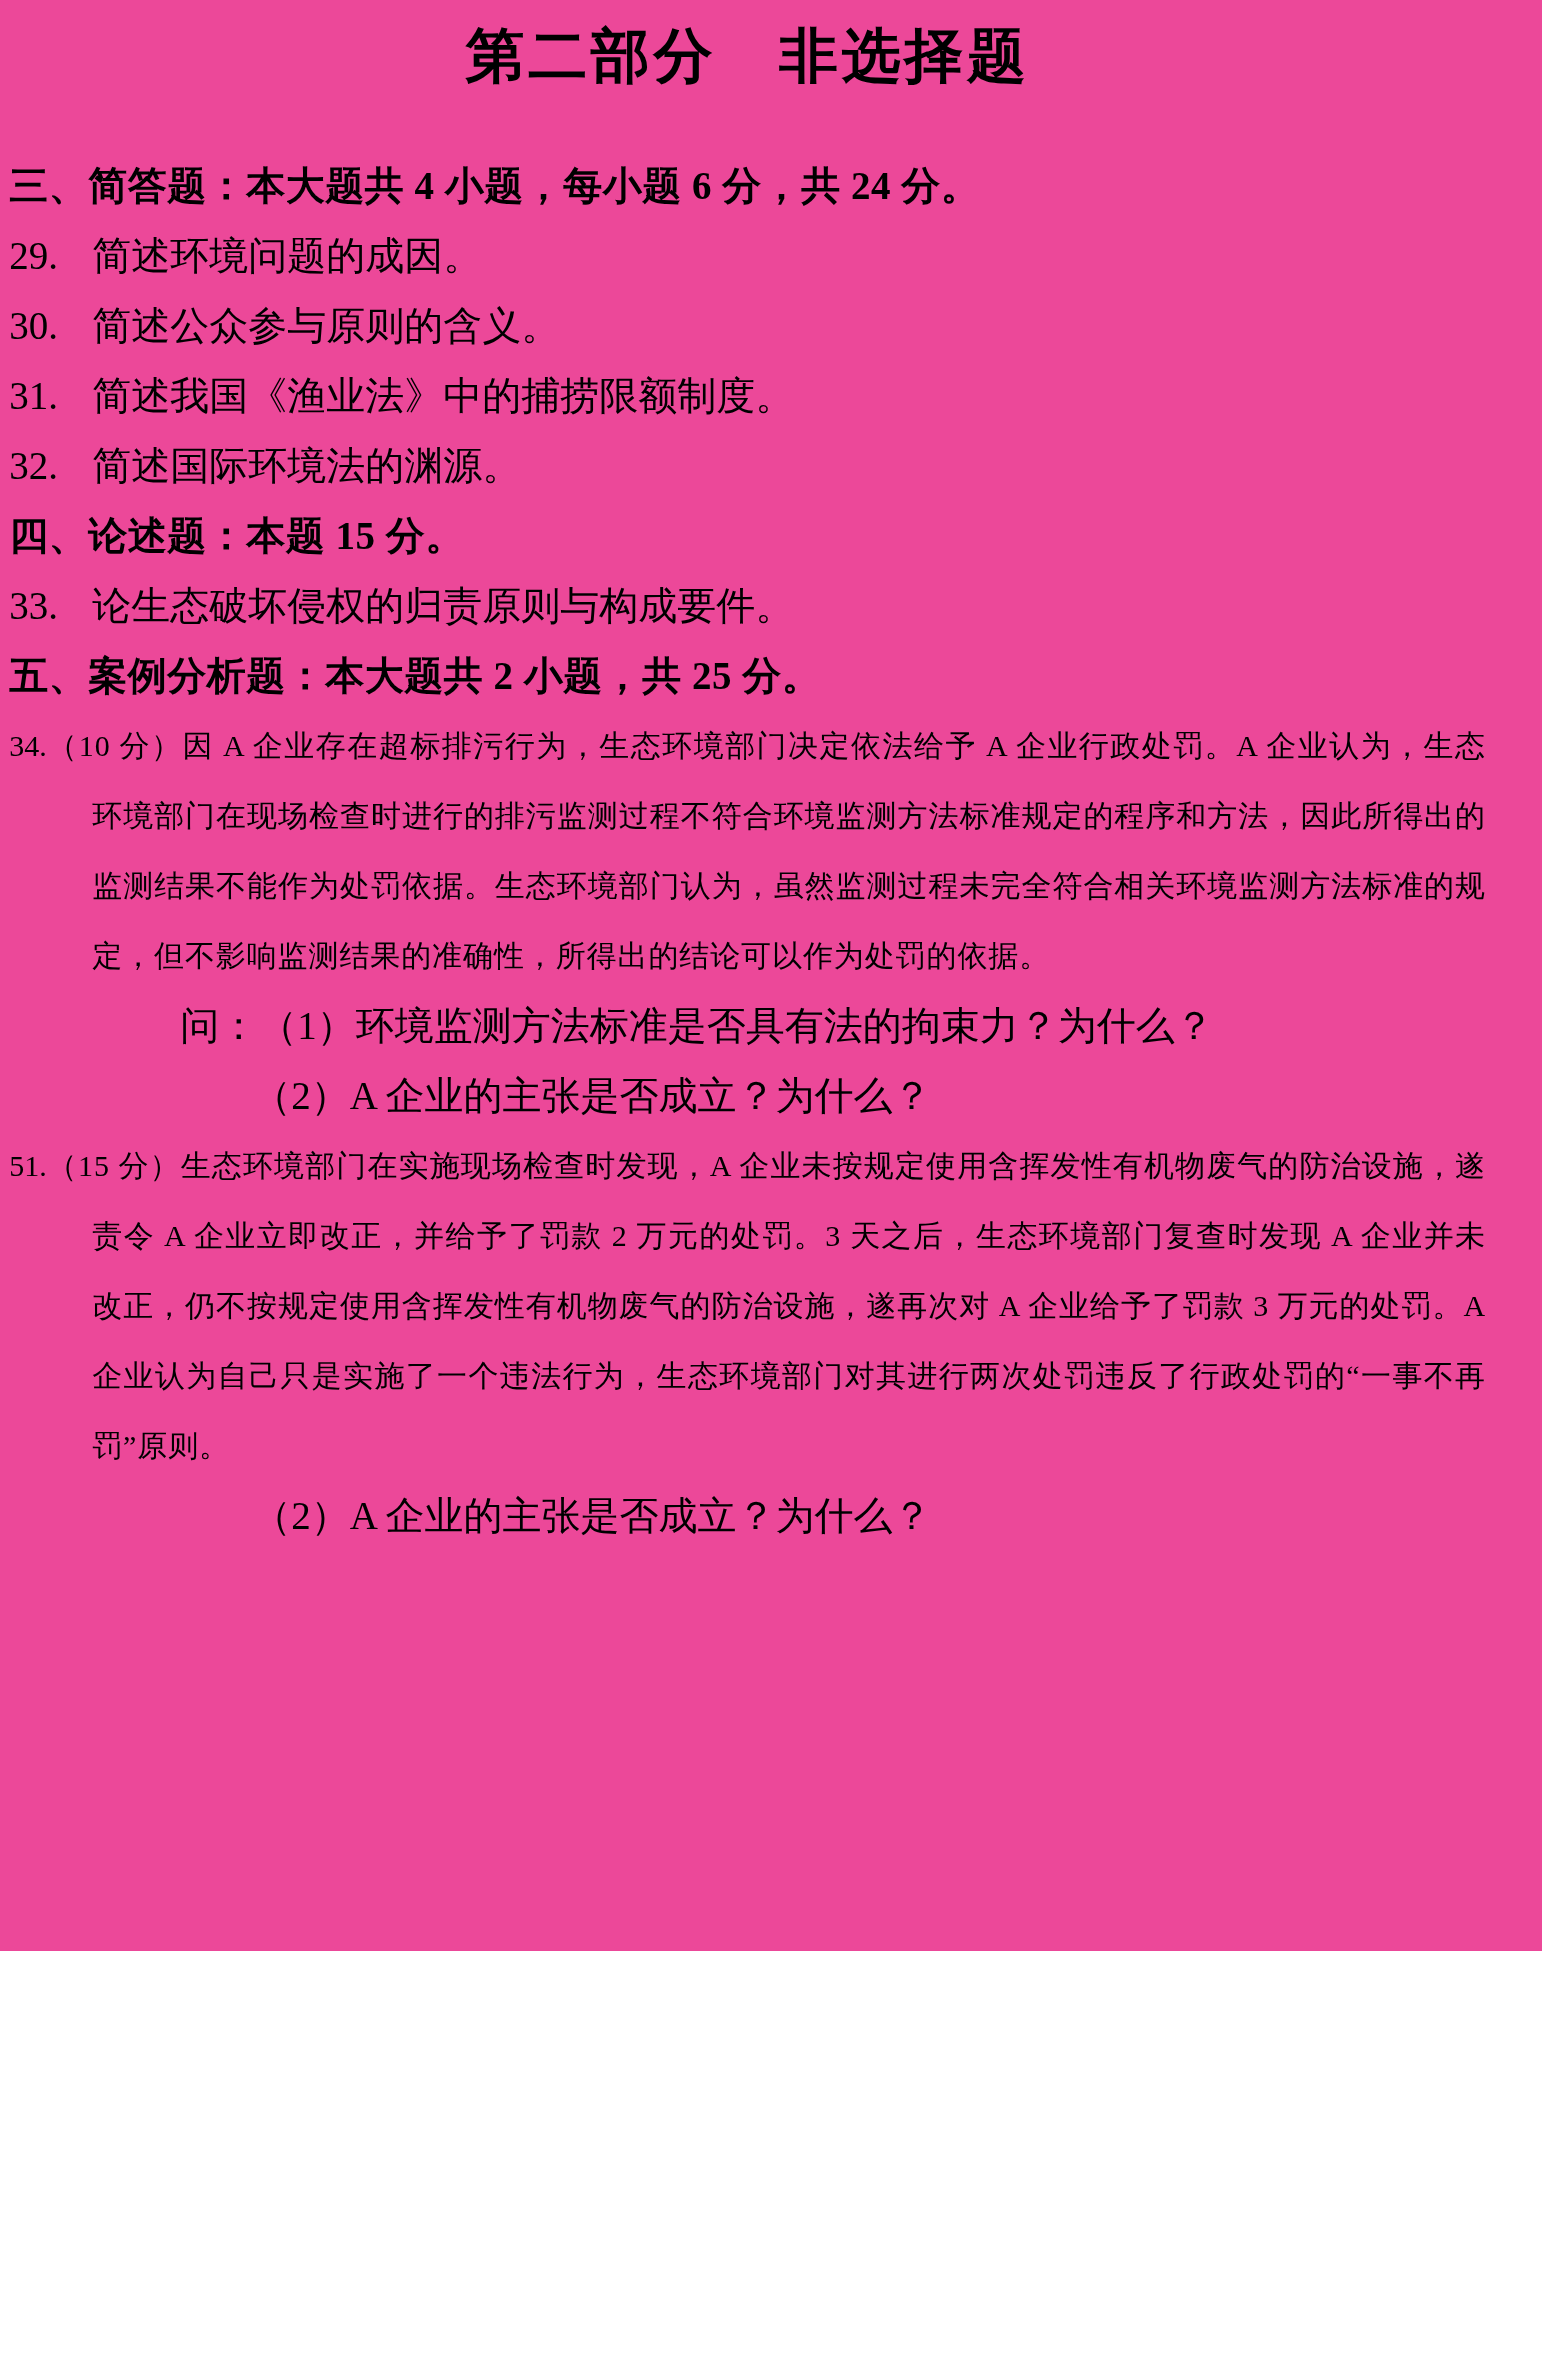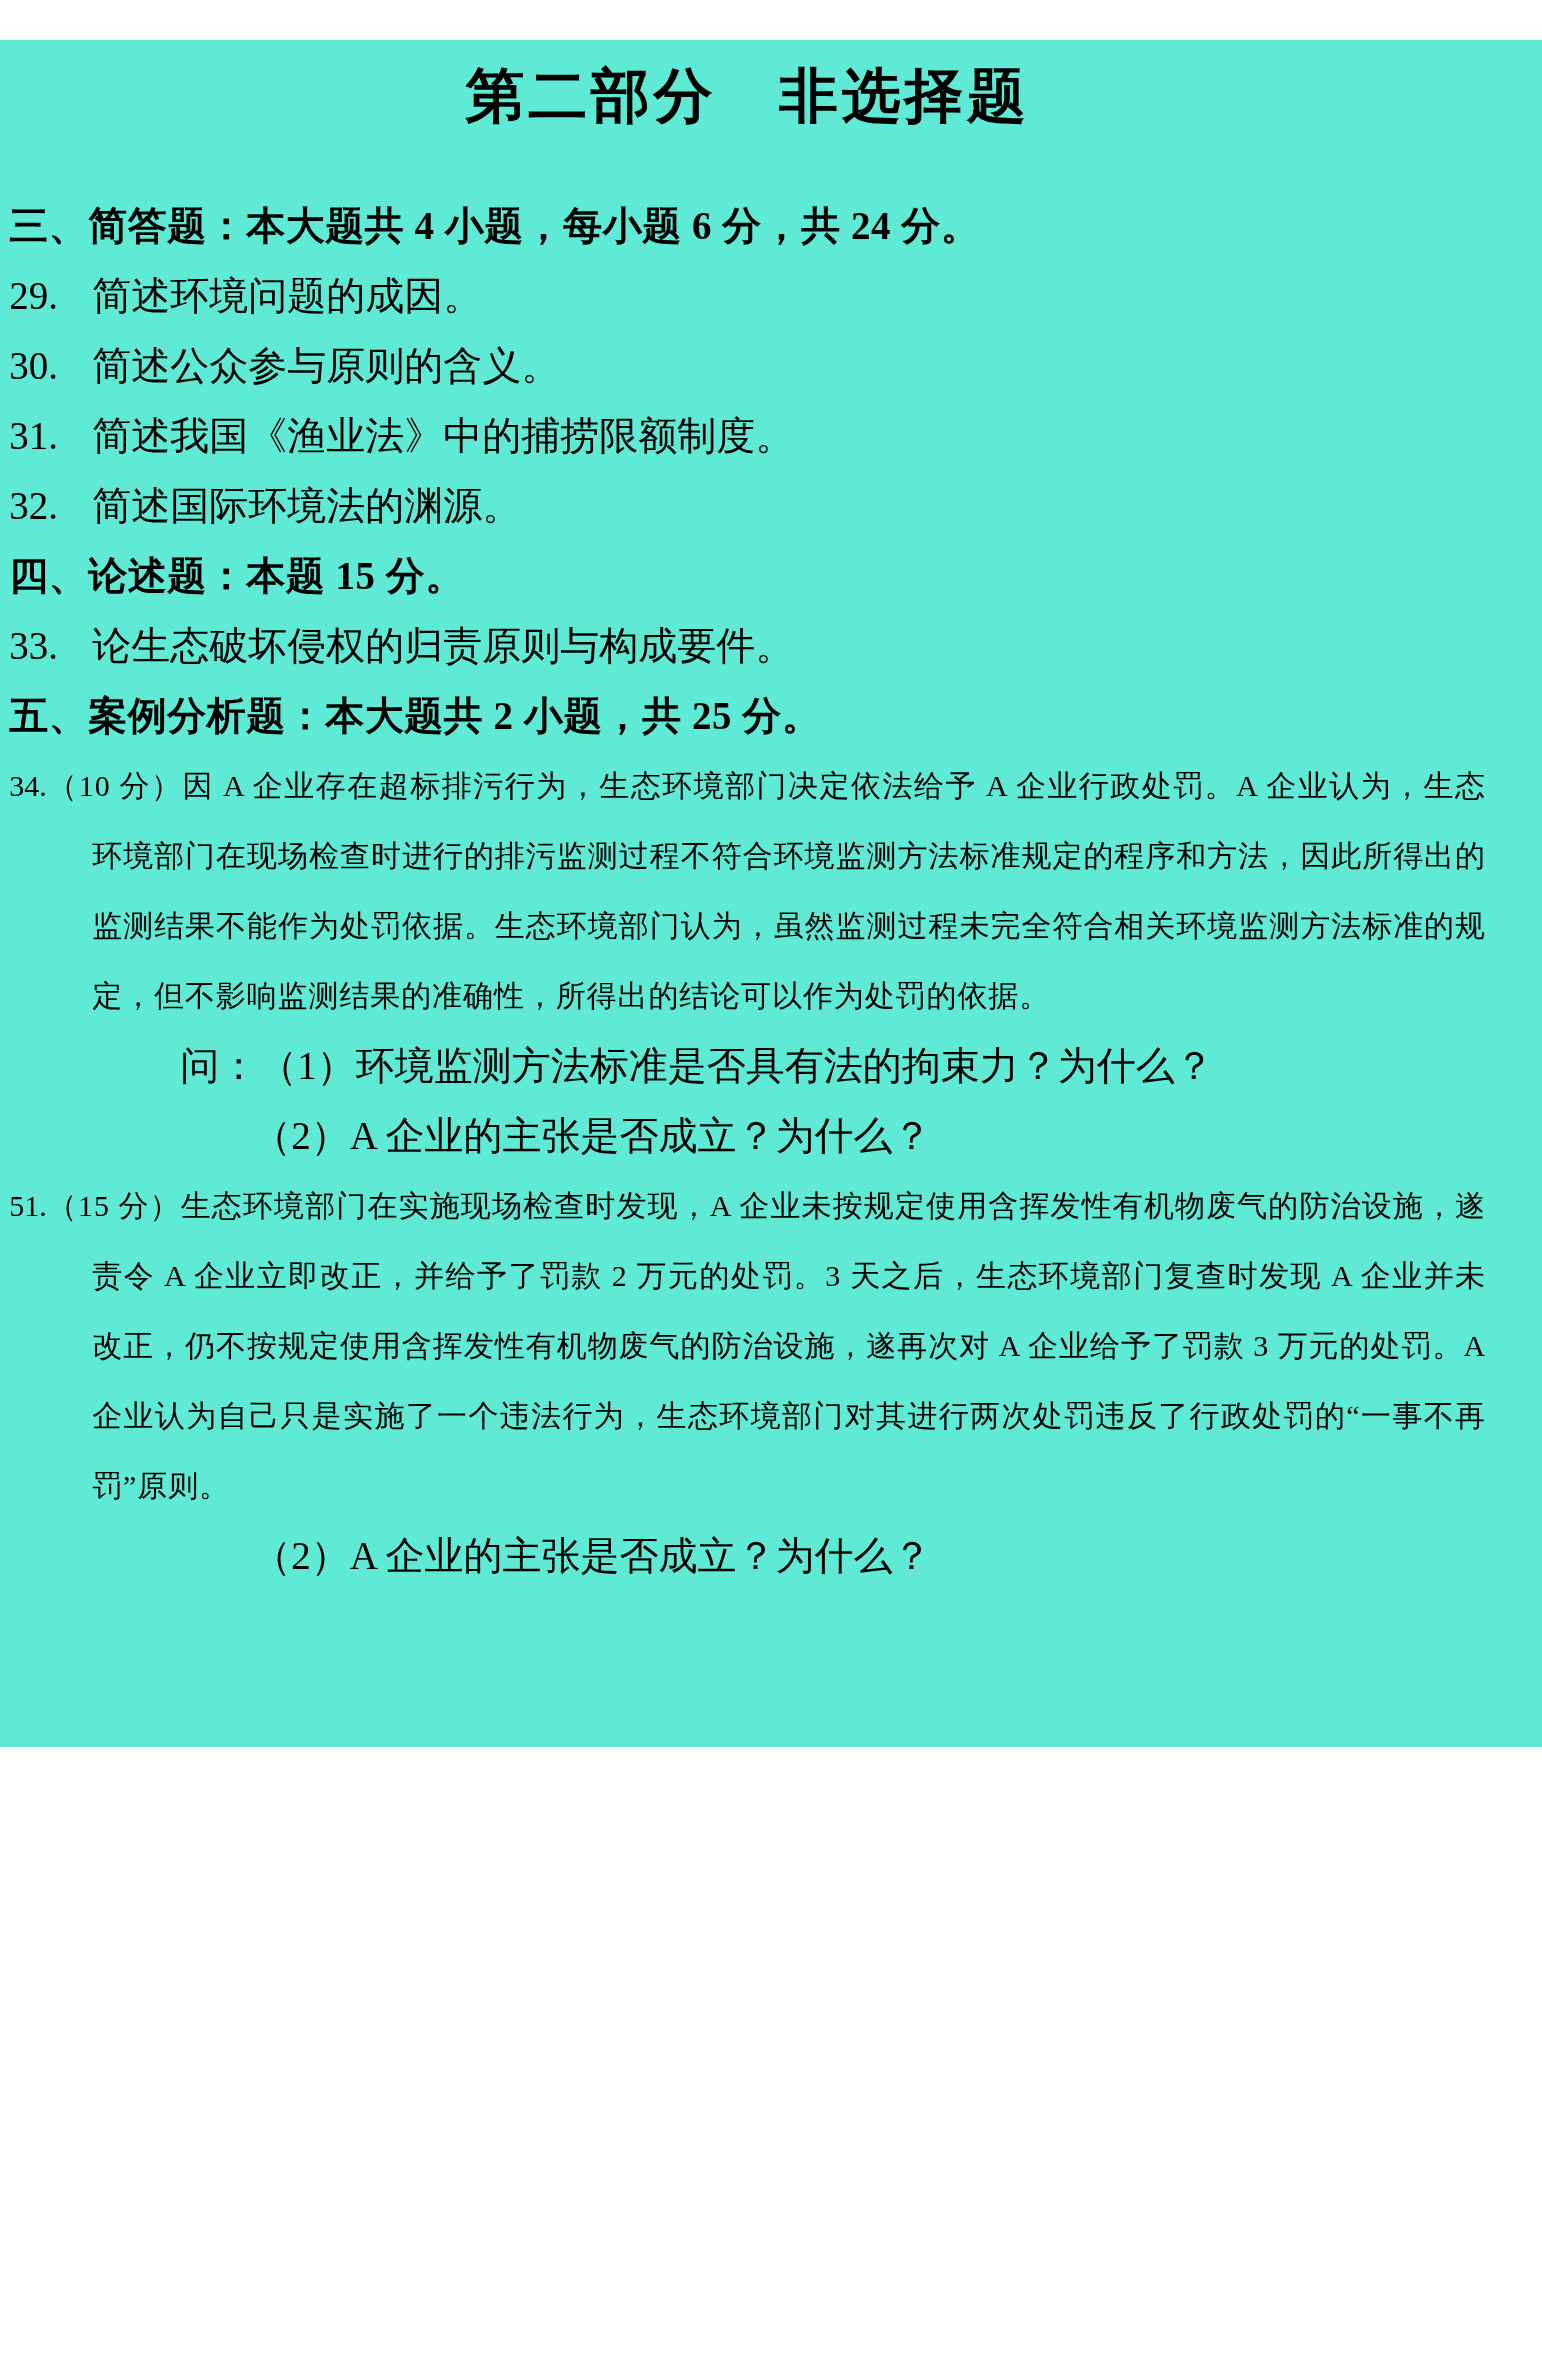--- a/index.html
+++ b/index.html
@@ -4,25 +4,24 @@
 <style>
   * { margin: 0; padding: 0; box-sizing: border-box; }
   html, body { background: #ffffff; }
   body {
     width: 1543px; height: 2377px;
     color: #000;
     font-family: "Liberation Serif", "DejaVu Serif", serif;
   }
   .page {
     position: relative;
-    width: 1543px; height: 1707px;
+    width: 1543px; height: 1951px;
     padding: 9.2px 57px 0 9.2px;
     overflow: hidden;
-    background: #5eead4;
-    margin-top: 40px;
+    background: #ec4899;
   }
   .title {
     font-family: "Liberation Sans", "DejaVu Sans", sans-serif;
     font-weight: bold;
     font-size: 59px;
     letter-spacing: 3.7px;
     text-align: center;
     line-height: 94px;
     margin-bottom: 48px;
   }

